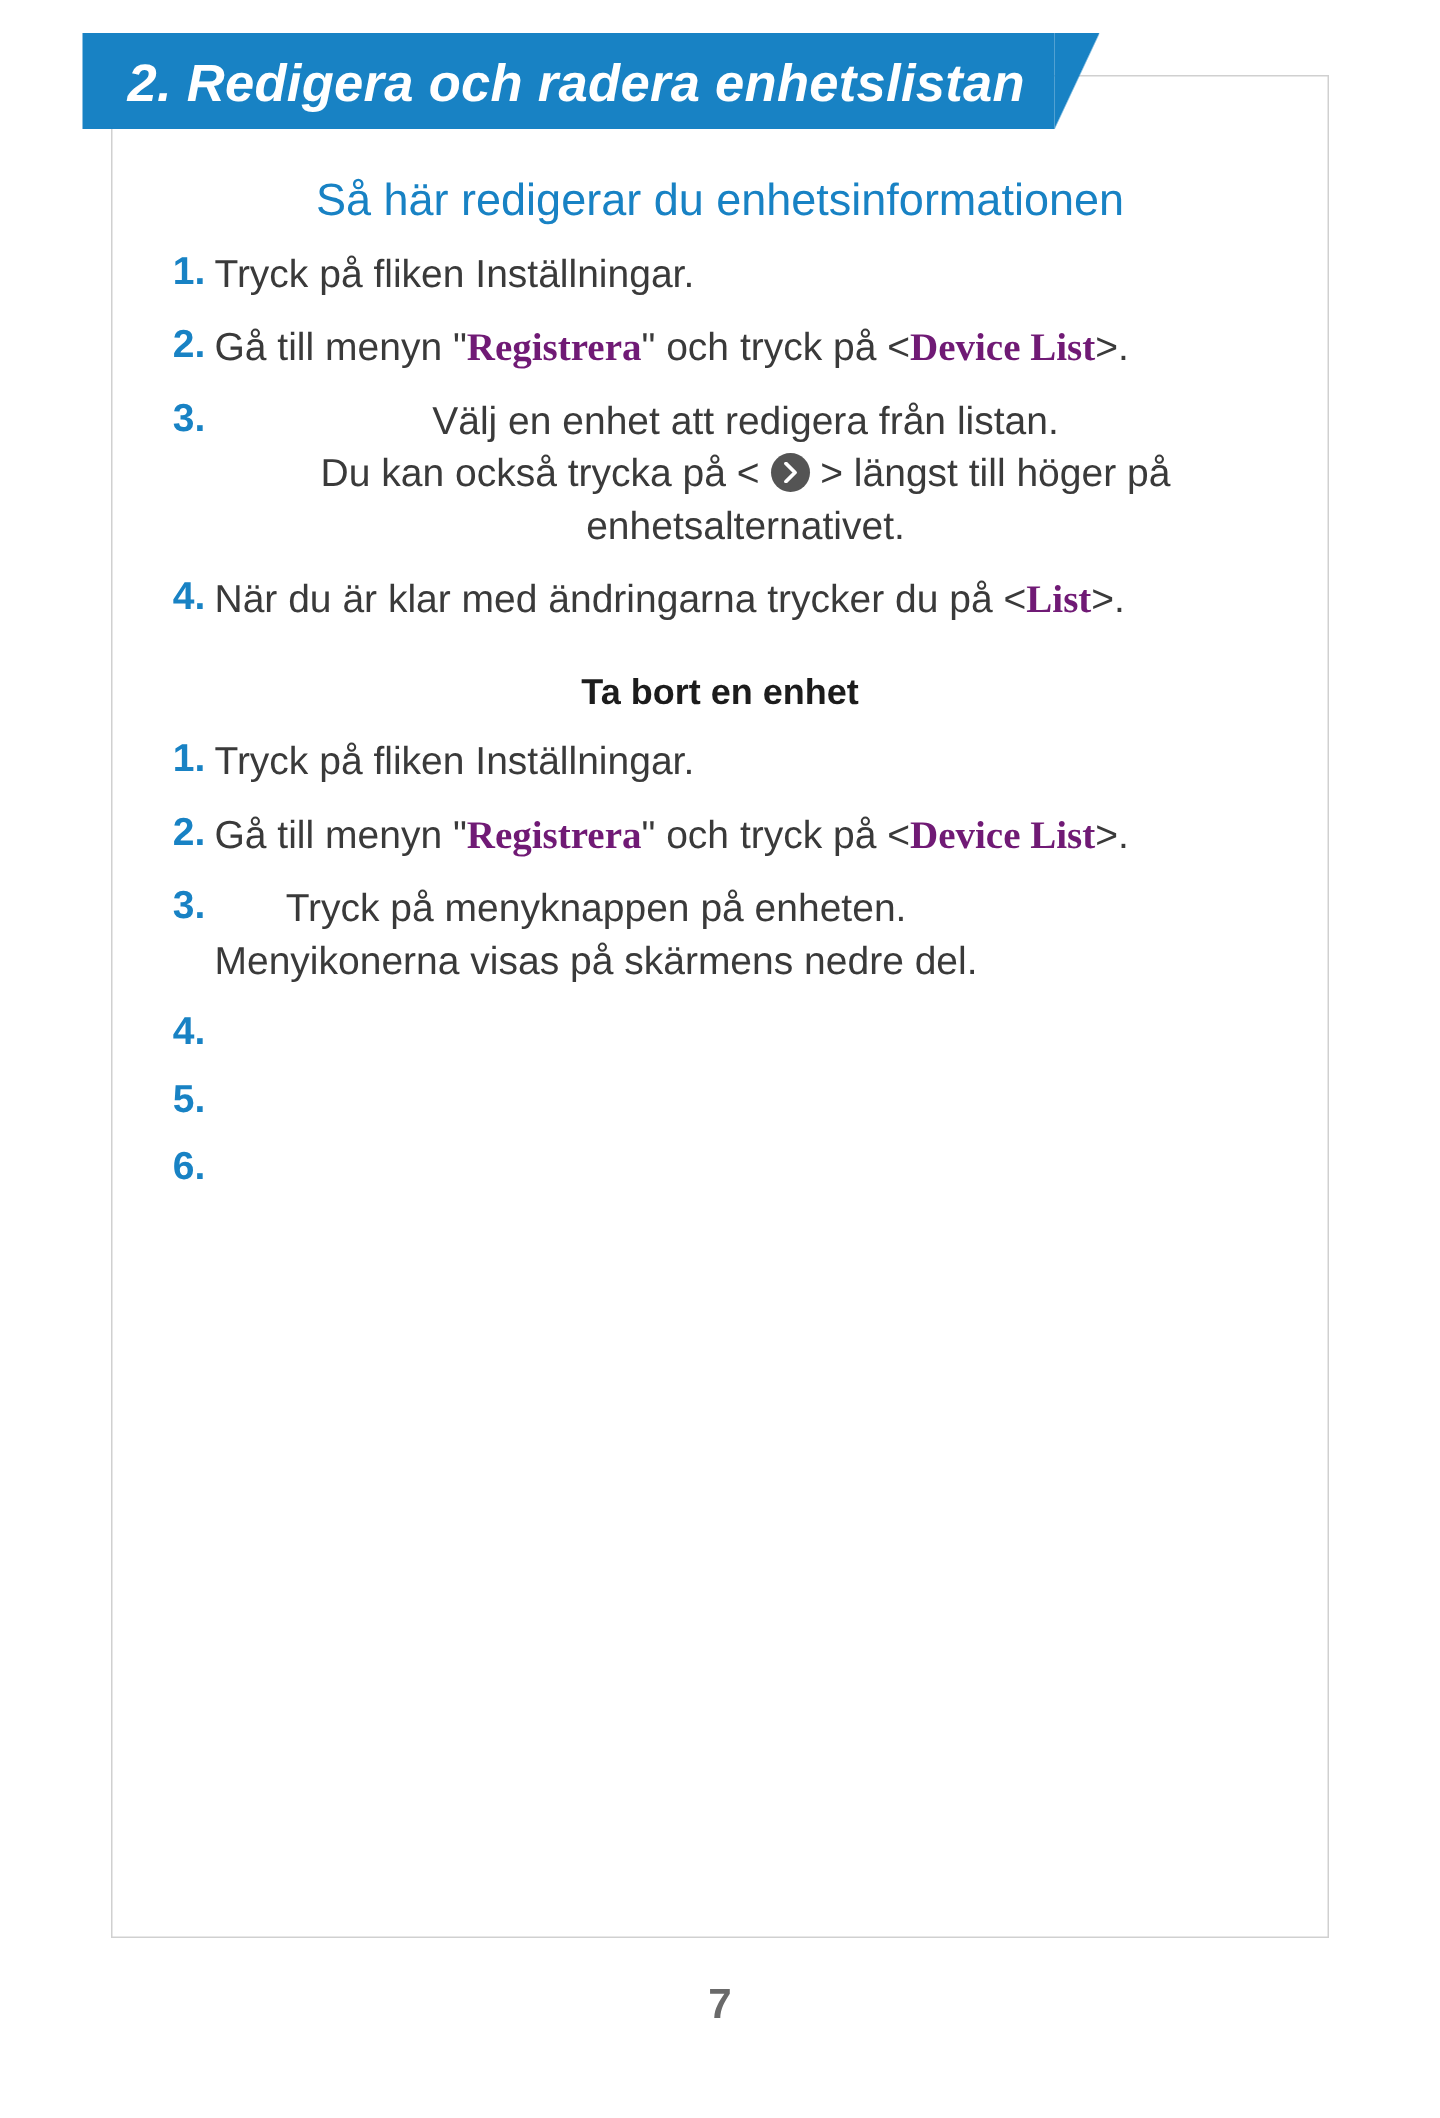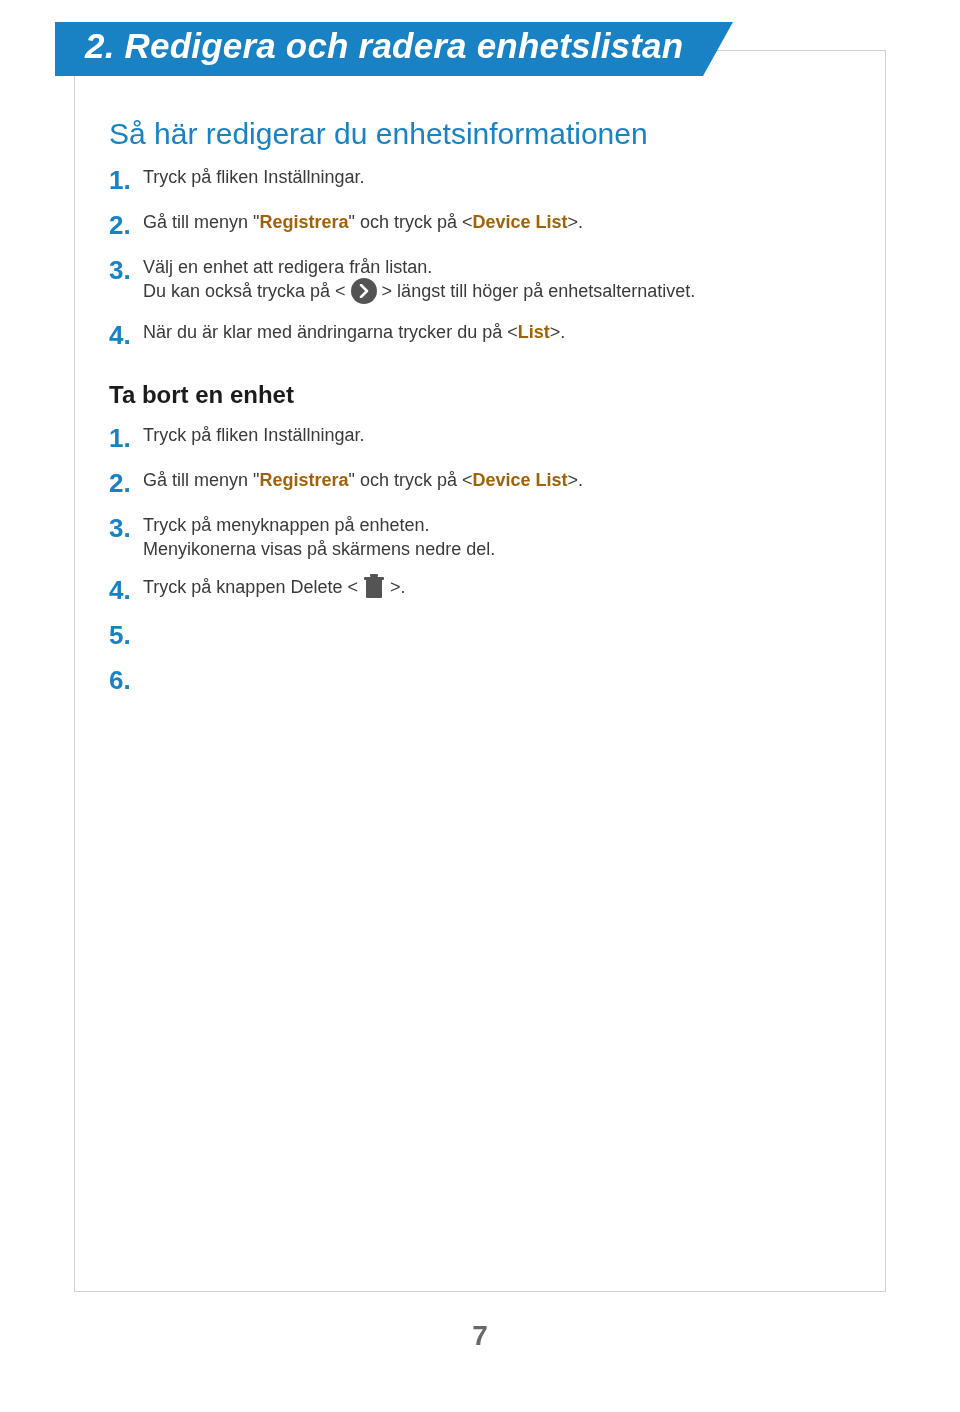--- a/index.html
+++ b/index.html
@@ -31,35 +31,36 @@
     }
     .title-bar {
       position: absolute;
       top: 22px;
       left: 55px;
       background: #1882c4;
       color: #ffffff;
       font-style: italic;
       font-weight: bold;
       font-size: 35px;
-      padding: 4px 20px 10px 30px;
+      padding: 14px 20px 10px 30px;
       letter-spacing: 0.2px;
       z-index: 10;
     }
     .title-bar::after {
       content: '';
       position: absolute;
       right: -30px;
       top: 0;
       bottom: 0;
       width: 30px;
       background: linear-gradient(to bottom right, #1882c4 49%, transparent 51%);
     }
     .content {
       padding: 60px 34px 20px 34px;
+      text-align: center;
     }
     .section-heading {
       font-size: 30px;
       color: #1882c4;
       font-weight: normal;
       margin-bottom: 14px;
       margin-top: 6px;
     }
     .section-heading-2 {
       font-size: 24px;
@@ -78,27 +79,28 @@
       margin-bottom: 14px;
     }
     .step-num {
       color: #1882c4;
       font-weight: bold;
       font-size: 26px;
       min-width: 34px;
       flex-shrink: 0;
     }
     .step-text {
-      font-size: 18px;
+      font-size: 26px;
       color: #3a3a3a;
       line-height: 1.35;
     }
     .step-text .bold {
       font-weight: bold;
-      color: #a16207;
+      color: #701a75;
+      font-family: Liberation Serif, serif;
     }
     .icon-circle {
       display: inline-flex;
       align-items: center;
       justify-content: center;
       width: 26px;
       height: 26px;
       background: #545454;
       border-radius: 50%;
       vertical-align: middle;
@@ -179,27 +181,20 @@
           <li class="step-item">
             <span class="step-num">2.</span>
             <span class="step-text">Gå till menyn "<span class="bold">Registrera</span>" och tryck på &lt;<span class="bold">Device List</span>&gt;.</span>
           </li>
           <li class="step-item">
             <span class="step-num">3.</span>
             <span class="step-text">Tryck på menyknappen på enheten.<br>Menyikonerna visas på skärmens nedre del.</span>
           </li>
           <li class="step-item">
             <span class="step-num">4.</span>
-            <span class="step-text">Tryck på knappen Delete &lt; <span class="icon-trash">
-                <svg viewBox="0 0 22 26">
-                  <path d="M3 7 H19 V24 Q19 25 18 25 H4 Q3 25 3 24 Z" fill="#545454"></path>
-                  <rect x="1" y="4" width="20" height="3" rx="1" fill="#545454"></rect>
-                  <rect x="7" y="1" width="8" height="3" rx="1" fill="#545454"></rect>
-                </svg>
-              </span> &gt;.</span>
           </li>
           <li class="step-item">
             <span class="step-num">5.</span>
           </li>
           <li class="step-item">
             <span class="step-num">6.</span>
           </li>
         </ul>
 
     </div>

